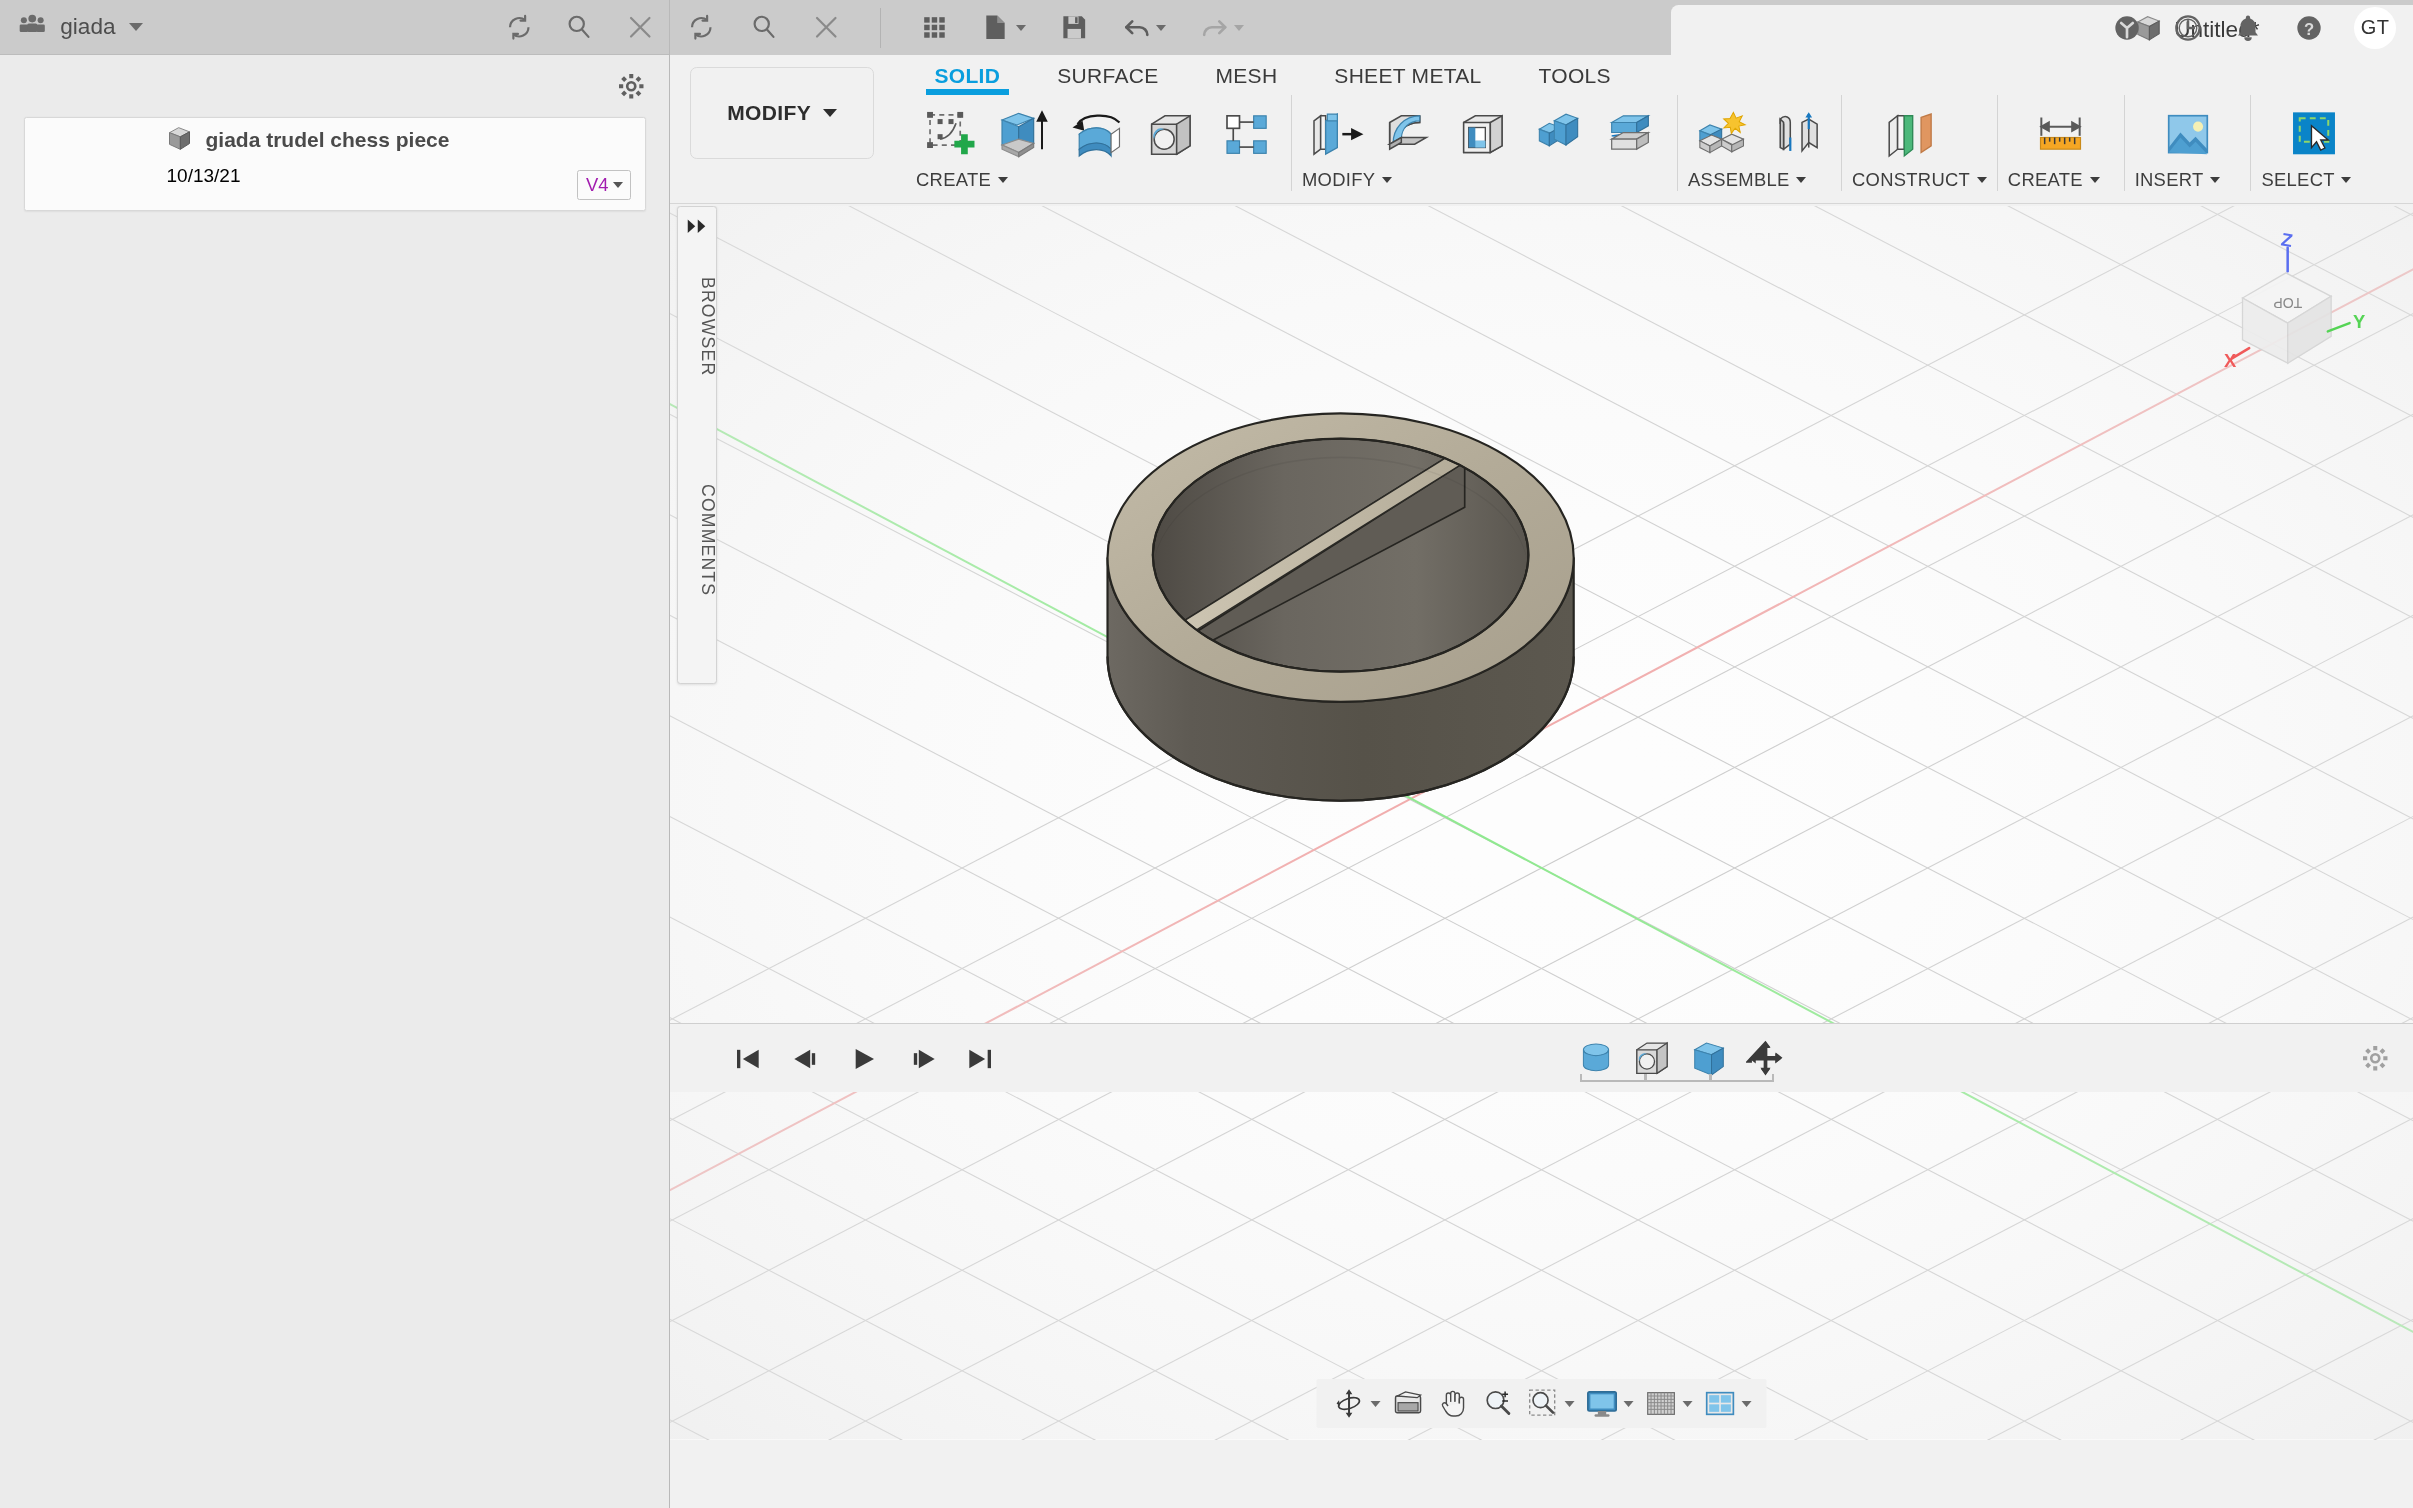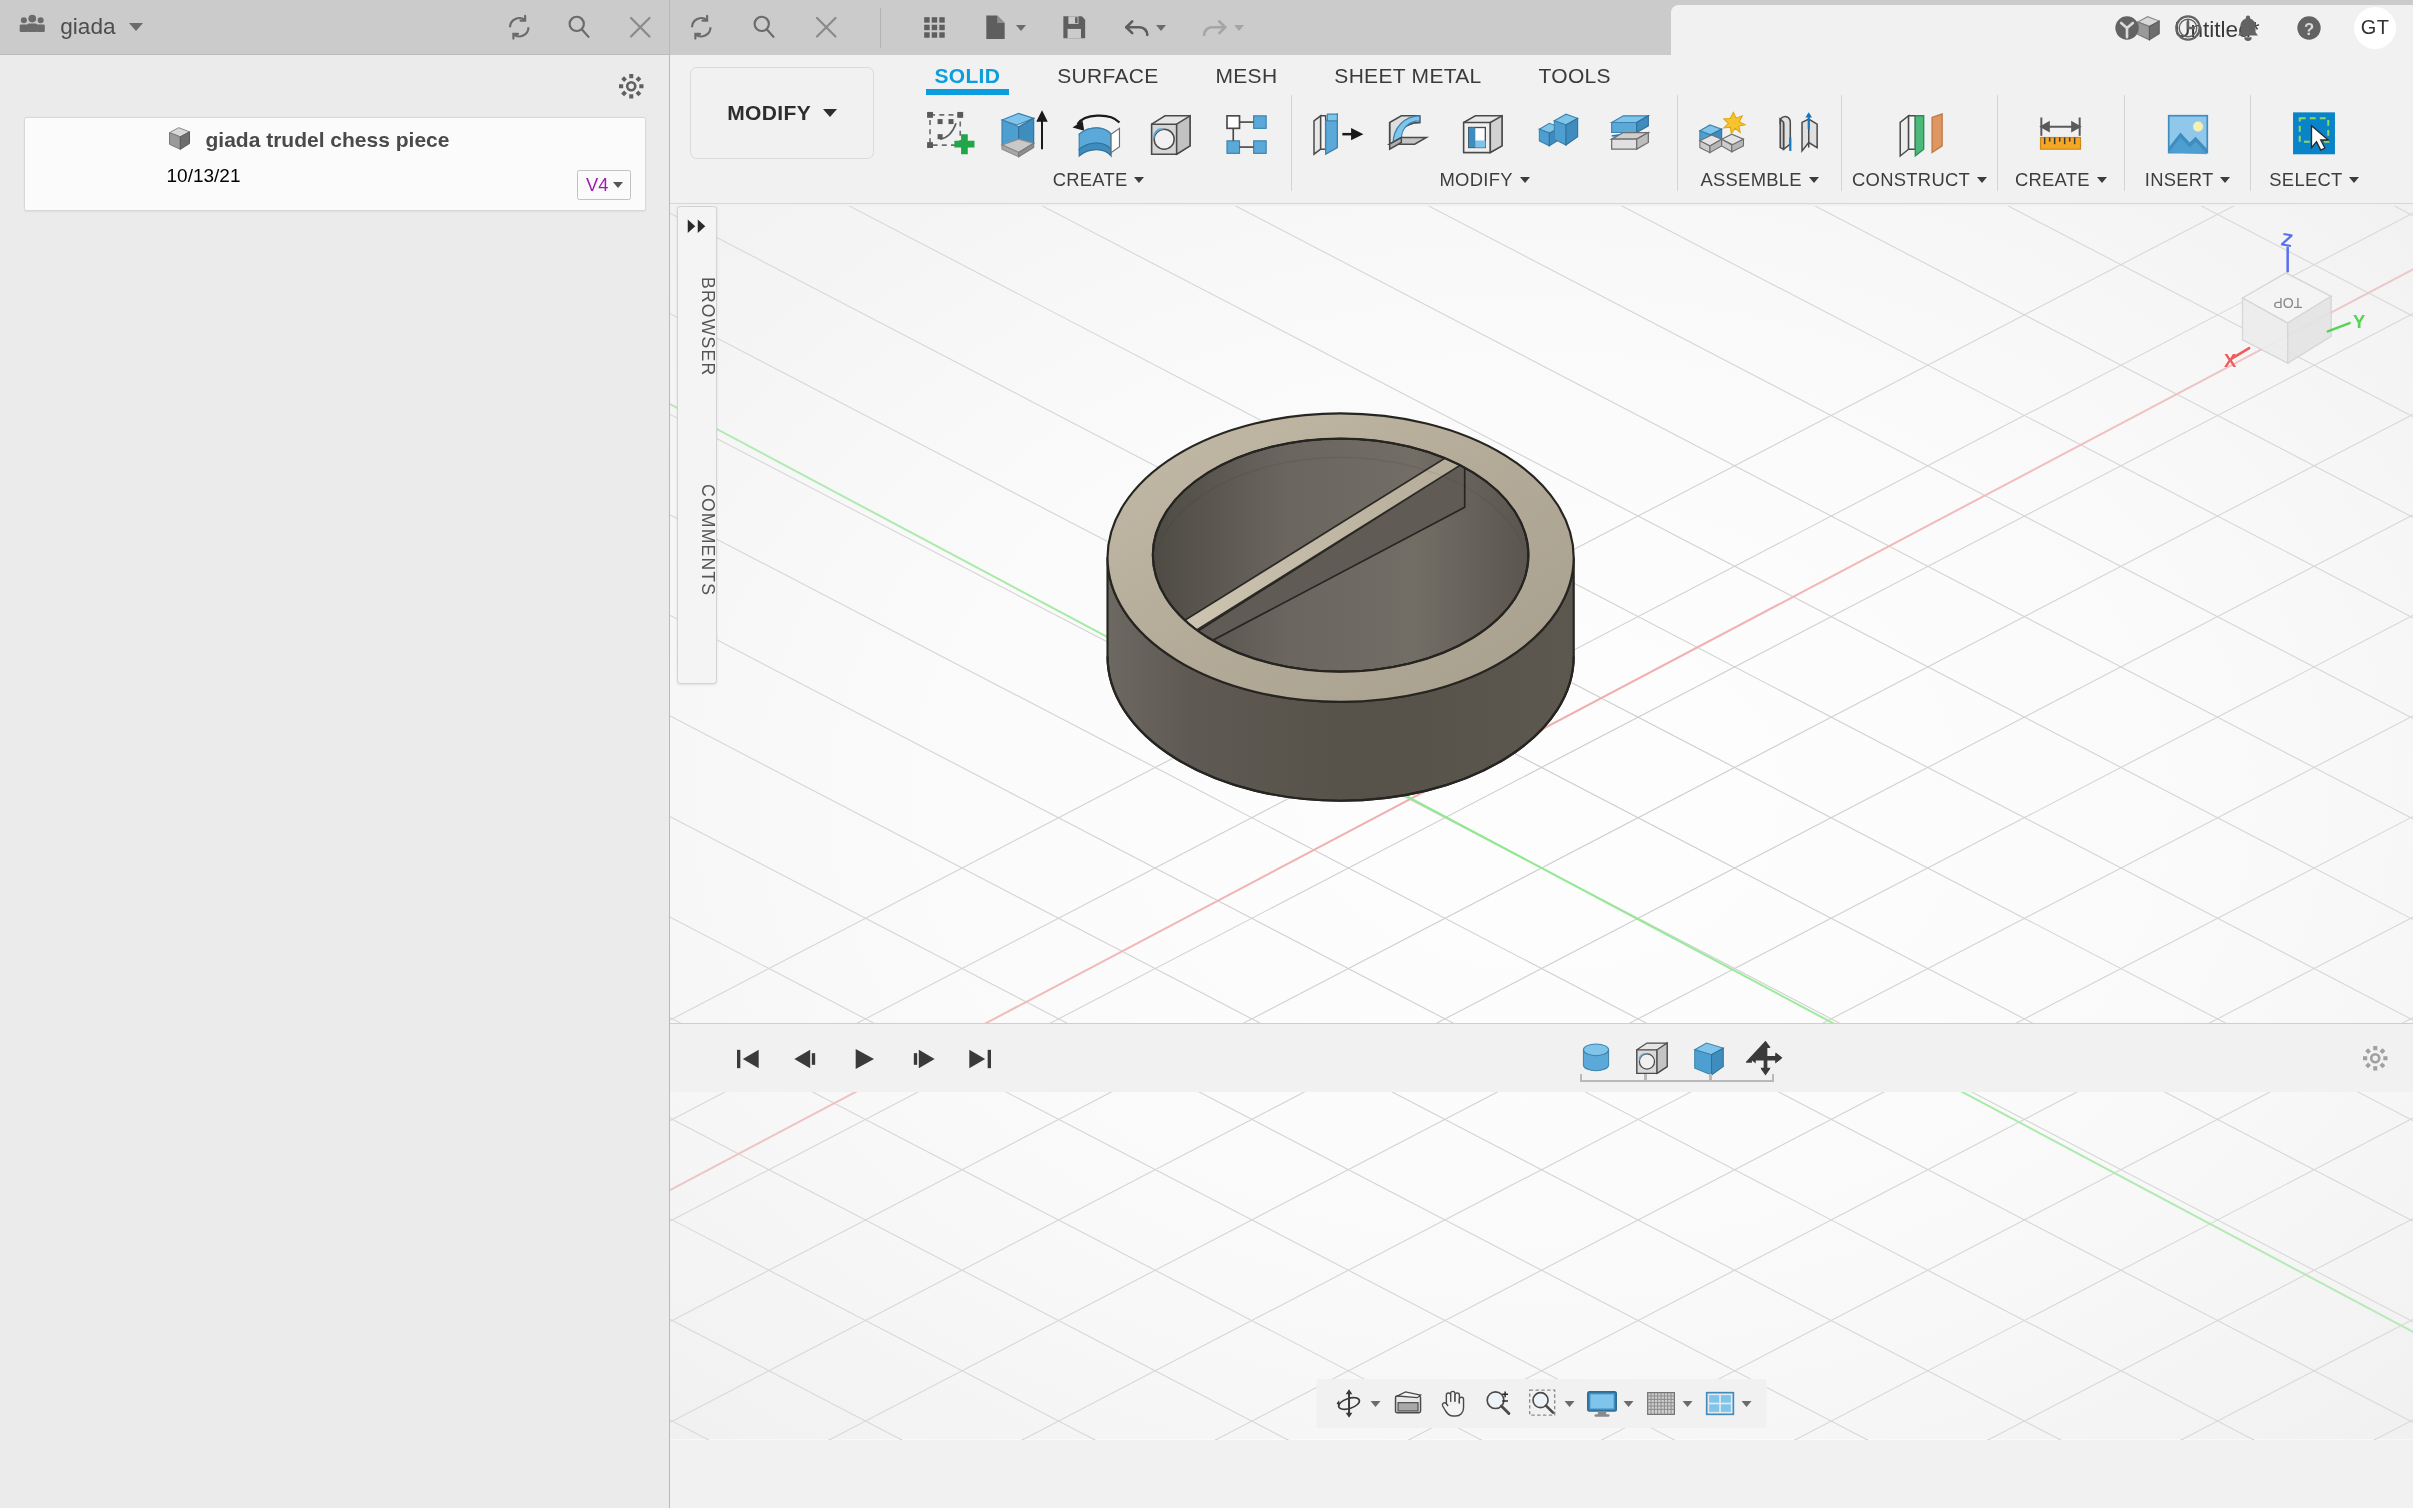--- a/index.html
+++ b/index.html
@@ -124,21 +124,21 @@
     border: 0.8px solid #dadada; border-radius: 6.7px; background: #f1f1f1;
     display: flex; align-items: center; justify-content: center; gap: 11.7px;
     font-size: 21px; font-weight: bold; color: #2d2d2d; letter-spacing: 0.4px;
   }
   #design-btn .caret-dn { border-top-color: #2d2d2d; }
 
   #ribbon-groups {
     position: absolute; left: 236px; top: 0; right: 0; height: 109px;
     display: flex; align-items: flex-start;
   }
-  .rgroup { position: relative; display: flex; flex-direction: column; align-items: center; padding: 0 10px; }
+  .rgroup { position: relative; display: flex; flex-direction: column; align-items: flex-start; padding: 0 10px; }
   .rgroup + .rgroup { border-left: 0.8px solid #d4d4d4; }
   .rgroup-icons { display: flex; align-items: flex-start; gap: 5px; padding-top: 6.7px; height: 72px; }
   .rgroup-label {
     font-size: 18.4px; color: #3d3d3d; letter-spacing: 0.3px;
     display: flex; align-items: center; gap: 6.7px; margin-top: 1.7px;
   }
   .rgroup-label .caret-dn { border-left-width: 5.9px; border-right-width: 5.9px; border-top-width: 6.7px; border-top-color: #3d3d3d; }
   .rbtn { width: 69px; height: 67px; display: flex; align-items: center; justify-content: center; cursor: pointer; }
   .rbtn svg { display: block; }
 

